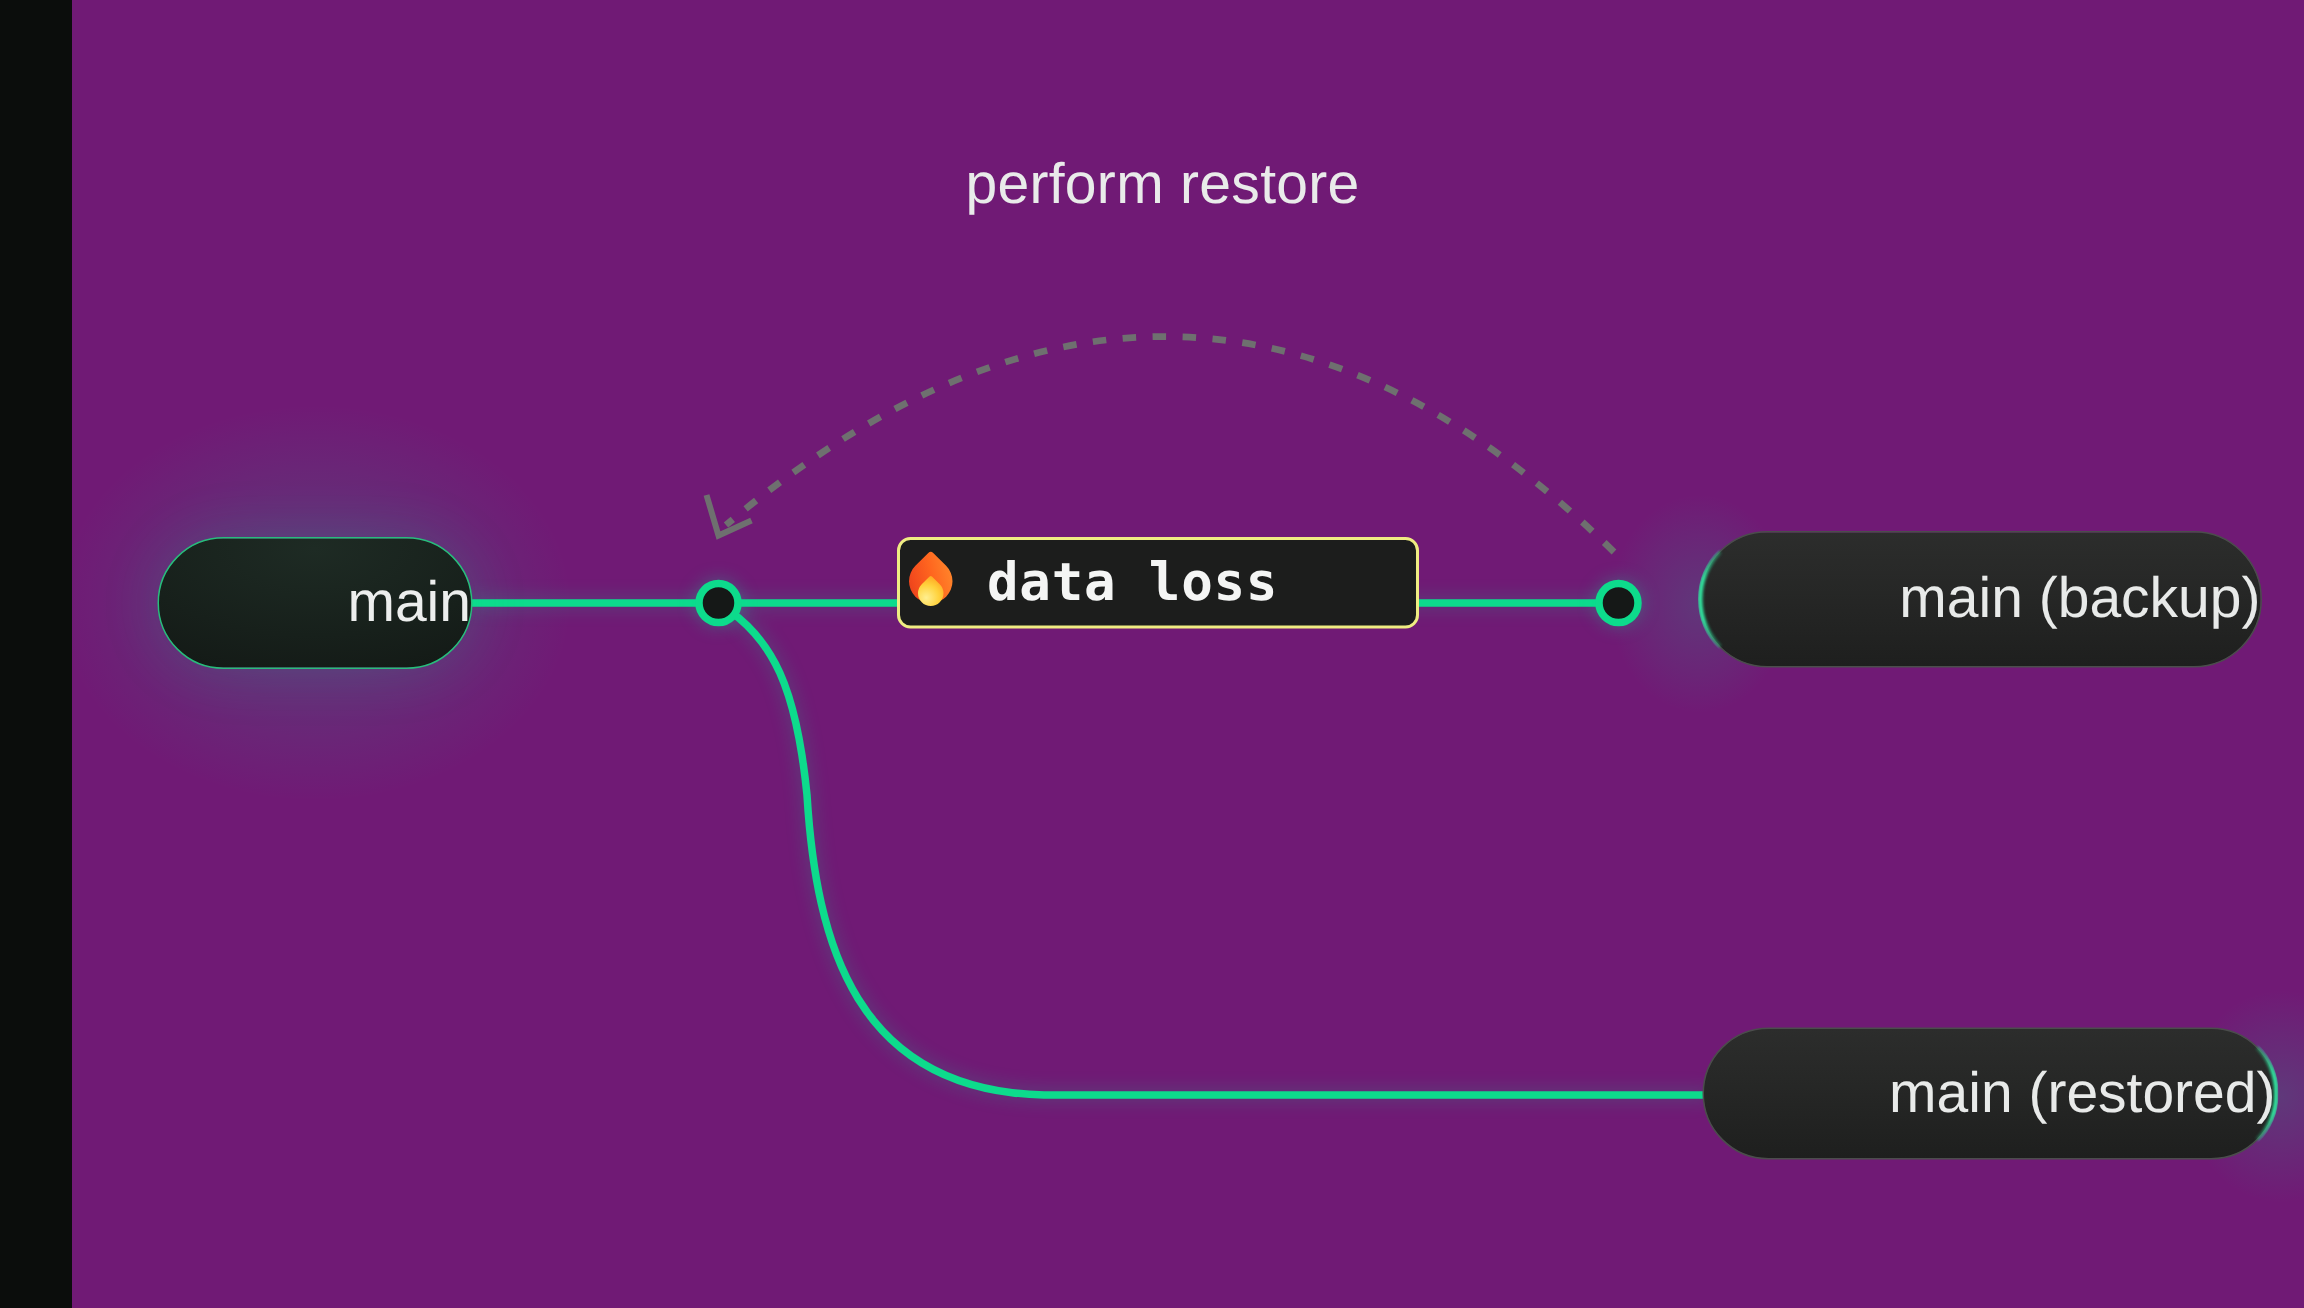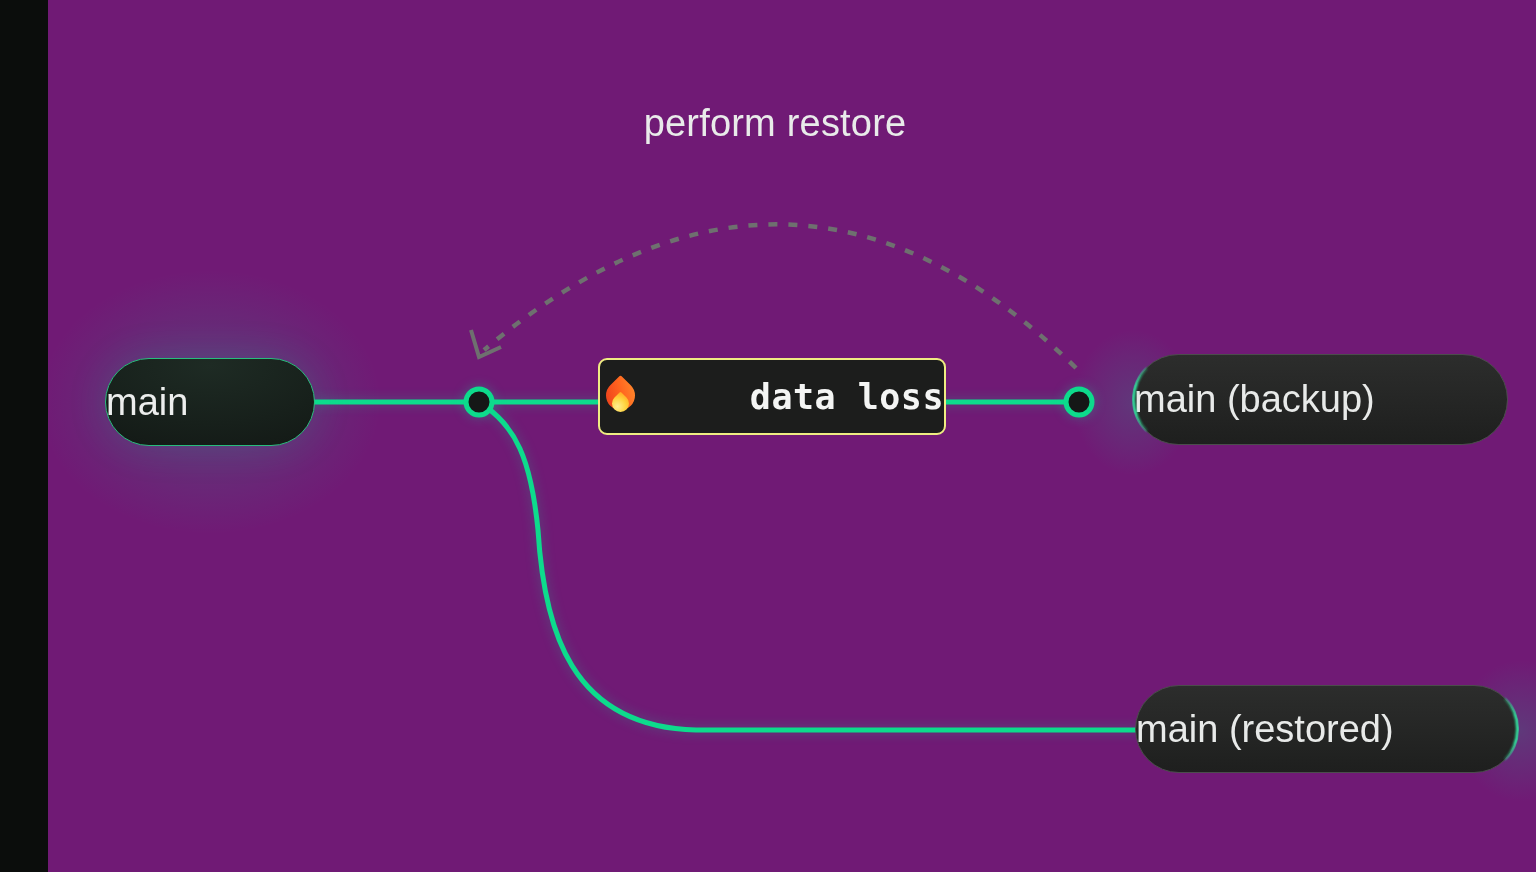--- a/index.html
+++ b/index.html
@@ -31,21 +31,21 @@
   .glow{position:absolute;pointer-events:none;}
   .glow-main{left:-58px;top:232px;width:440px;height:340px;
     background:radial-gradient(closest-side,rgba(0,229,153,.17),rgba(0,229,153,.06) 52%,rgba(0,229,153,0) 78%);}
   .glow-backup{left:1005px;top:305px;width:160px;height:195px;
     background:radial-gradient(closest-side,rgba(0,229,153,.14),rgba(0,229,153,.05) 50%,rgba(0,229,153,0) 75%);}
   .glow-restored{left:1388px;top:636px;width:170px;height:190px;
     background:radial-gradient(closest-side,rgba(0,229,153,.15),rgba(0,229,153,.05) 50%,rgba(0,229,153,0) 75%);}
 
   
   .pill{
-    position:absolute;display:flex;align-items:center;justify-content:flex-start;
+    position:absolute;display:flex;align-items:center;justify-content:flex-end;
     box-sizing:border-box;color:#eceeed;font-size:38px;font-weight:400;
   }
   .pill-main{
     left:57px;top:358px;width:210px;height:88px;border-radius:44px;
     border:1.5px solid #28bd7c;
     background:radial-gradient(140% 160% at 50% 8%,#1e2b24 0%,#17201b 42%,#121714 75%,#101412 100%);
     box-shadow:0 0 42px rgba(0,229,153,.14);
   }
   .pill-gray{
     border:1.5px solid #4b4d4c;color:#e8eae9;
@@ -59,23 +59,23 @@
     pointer-events:none;filter:blur(1.2px);}
   .edge-left{border-left-color:#2fe6a0;
     -webkit-mask-image:linear-gradient(180deg,transparent 6%,#000 35%,#000 65%,transparent 94%);
     mask-image:linear-gradient(180deg,transparent 6%,#000 35%,#000 65%,transparent 94%);}
   .edge-right{border-right-color:#2fe6a0;
     -webkit-mask-image:linear-gradient(180deg,transparent 6%,#000 35%,#000 65%,transparent 94%);
     mask-image:linear-gradient(180deg,transparent 6%,#000 35%,#000 65%,transparent 94%);}
 
   
   .box-dataloss{
-    position:absolute;left:550px;top:358px;width:348px;height:77px;
+    position:absolute;left:550px;top:358px;width:348px;height:61px;
     box-sizing:border-box;border:2.5px solid #efec82;border-radius:9px;
-    background:#1c1d1c;display:flex;align-items:center;justify-content:space-between;gap:18px;
+    background:#1c1d1c;display:flex;align-items:center;justify-content:flex-start;gap:18px;
   }
   .dl-label{
     font-family:"DejaVu Sans Mono", monospace;font-weight:bold;
     font-size:35px;color:#f4f5f4;letter-spacing:.5px;white-space:nowrap;
   }
 
   
   .flame{position:relative;width:40px;height:46px;flex:0 0 auto;}
   .f-outer{position:absolute;left:6px;top:7px;width:29px;height:29px;
     transform:rotate(45deg);border-radius:8% 50% 50% 50%;

